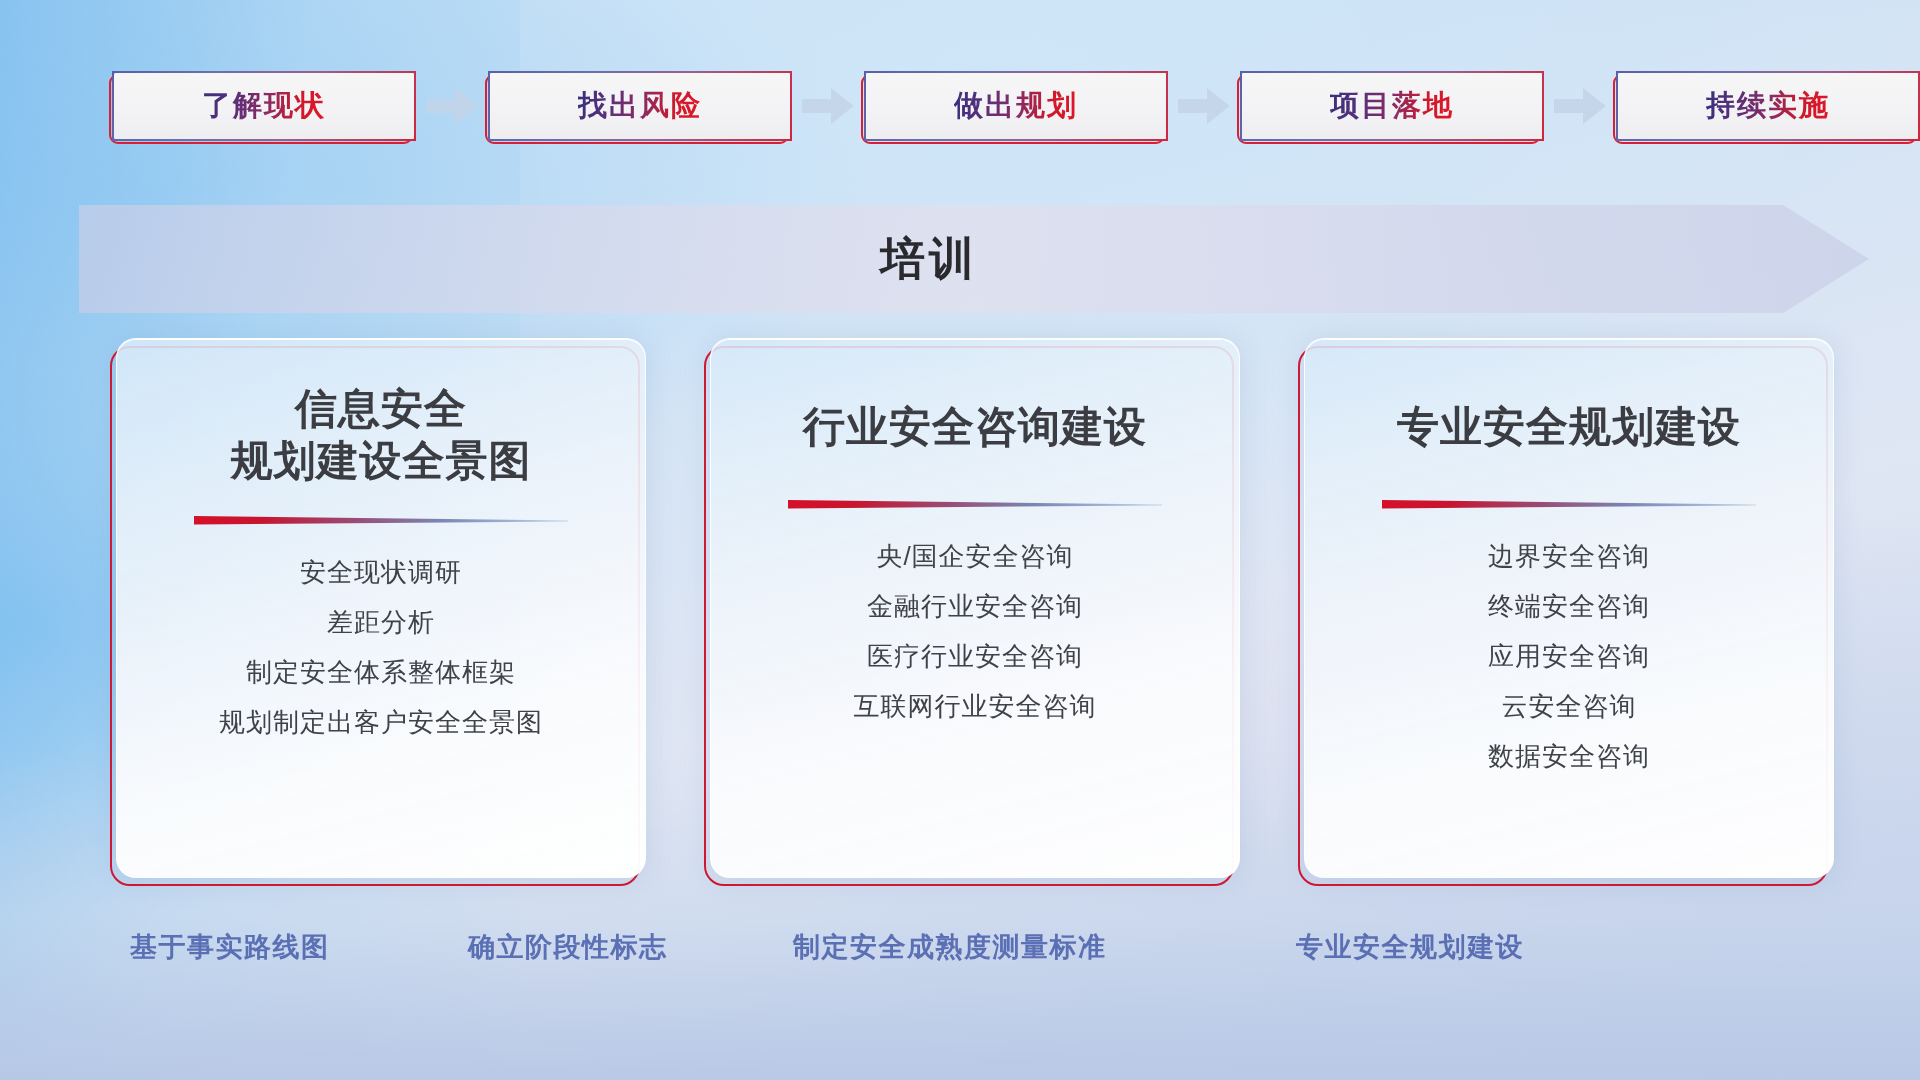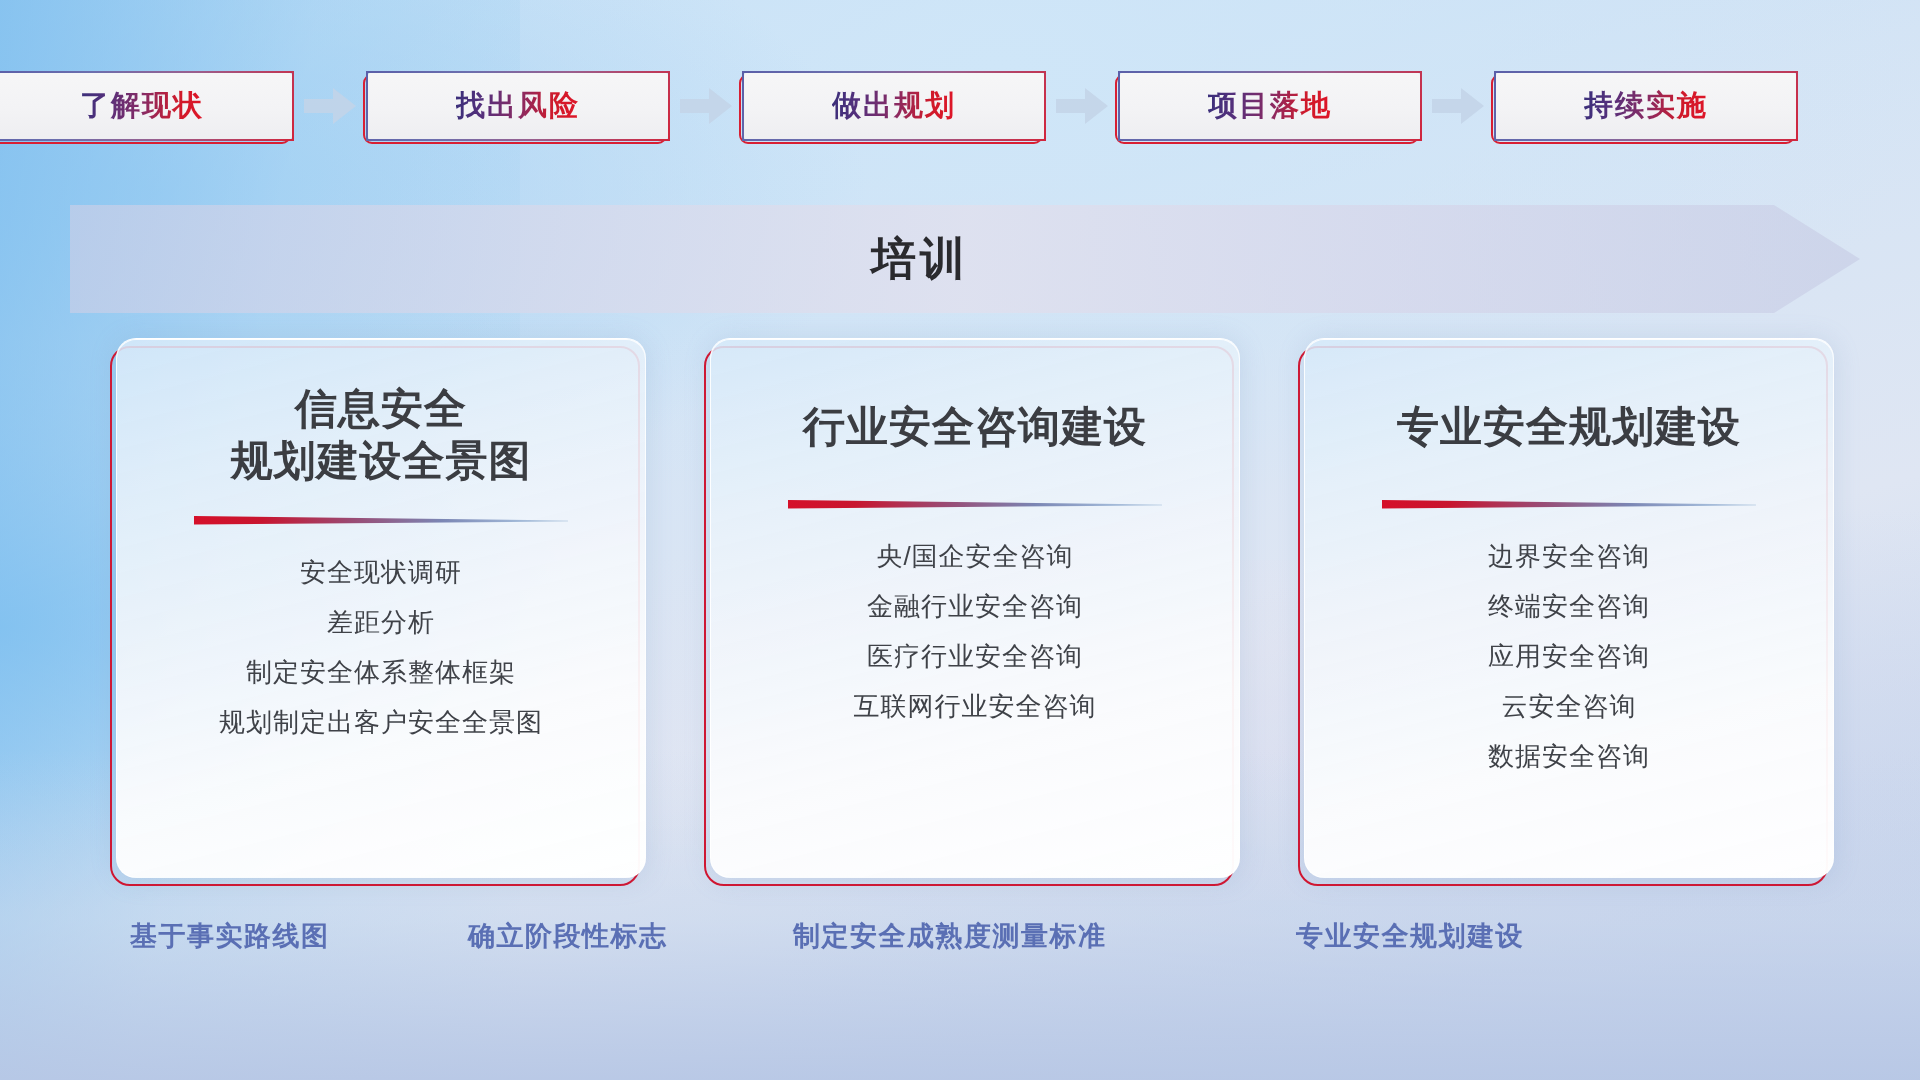--- a/index.html
+++ b/index.html
@@ -32,22 +32,22 @@
     background: linear-gradient(0deg, rgba(183,199,229,0.92) 0%, rgba(196,212,235,0.45) 48%, rgba(210,224,242,0) 100%);
   }
   #bg-haze-mid {
     position: absolute; left: 0; top: 560px; width: 1920px; height: 340px;
     background: radial-gradient(ellipse 48% 100% at 58% 50%, rgba(226,226,240,0.55) 0%, rgba(226,226,240,0) 72%);
   }
 
   
   #steps {
     position: absolute; left: 0; top: 70px; width: 1708px; height: 72px;
-    display: flex; align-items: center; justify-content: center;
-    padding-left: 80px;
+    display: flex; align-items: center; justify-content: flex-start;
+    padding-left: 112px;
   }
   .step-chip {
     position: relative;
     width: 304px; height: 70px;
     flex: 0 0 304px;
     border-radius: 9px;
   }
   
   .step-chip::before {
     content: "";
@@ -77,21 +77,21 @@
   }
   .step-arrow {
     flex: 0 0 72px;
     height: 40px;
     display: flex; align-items: center; justify-content: center;
   }
   .step-arrow svg { display: block; }
 
   
   #banner {
-    position: absolute; left: 70px; top: 205px;
+    position: absolute; left: 79px; top: 205px;
     width: 1790px; height: 108px;
   }
   #banner-shape {
     position: absolute; inset: 0;
     background: linear-gradient(92deg, rgba(198,206,232,0.72) 0%, rgba(213,217,236,0.80) 26%, rgba(224,224,238,0.84) 50%, rgba(214,215,235,0.78) 74%, rgba(200,206,230,0.70) 100%);
     -webkit-clip-path: polygon(0 0, calc(100% - 86px) 0, 100% 50%, calc(100% - 86px) 100%, 0 100%);
     clip-path: polygon(0 0, calc(100% - 86px) 0, 100% 50%, calc(100% - 86px) 100%, 0 100%);
   }
   #banner-label {
     position: absolute; inset: 0;
@@ -171,21 +171,21 @@
   
   .card.single-line .card-title { margin-top: 62px; }
   .card.single-line .card-divider { margin-top: 44px; }
 
   
   #footnotes {
     position: absolute; left: 0; top: 918px; width: 1920px; height: 50px;
   }
   .footnote {
     position: absolute;
-    top: 0;
+    top: 11px;
     font-size: 27px;
     font-weight: 700;
     letter-spacing: 1.5px;
     color: #5a6fb4;
     white-space: nowrap;
   }
 </style>
 </head>
 <body>
 

